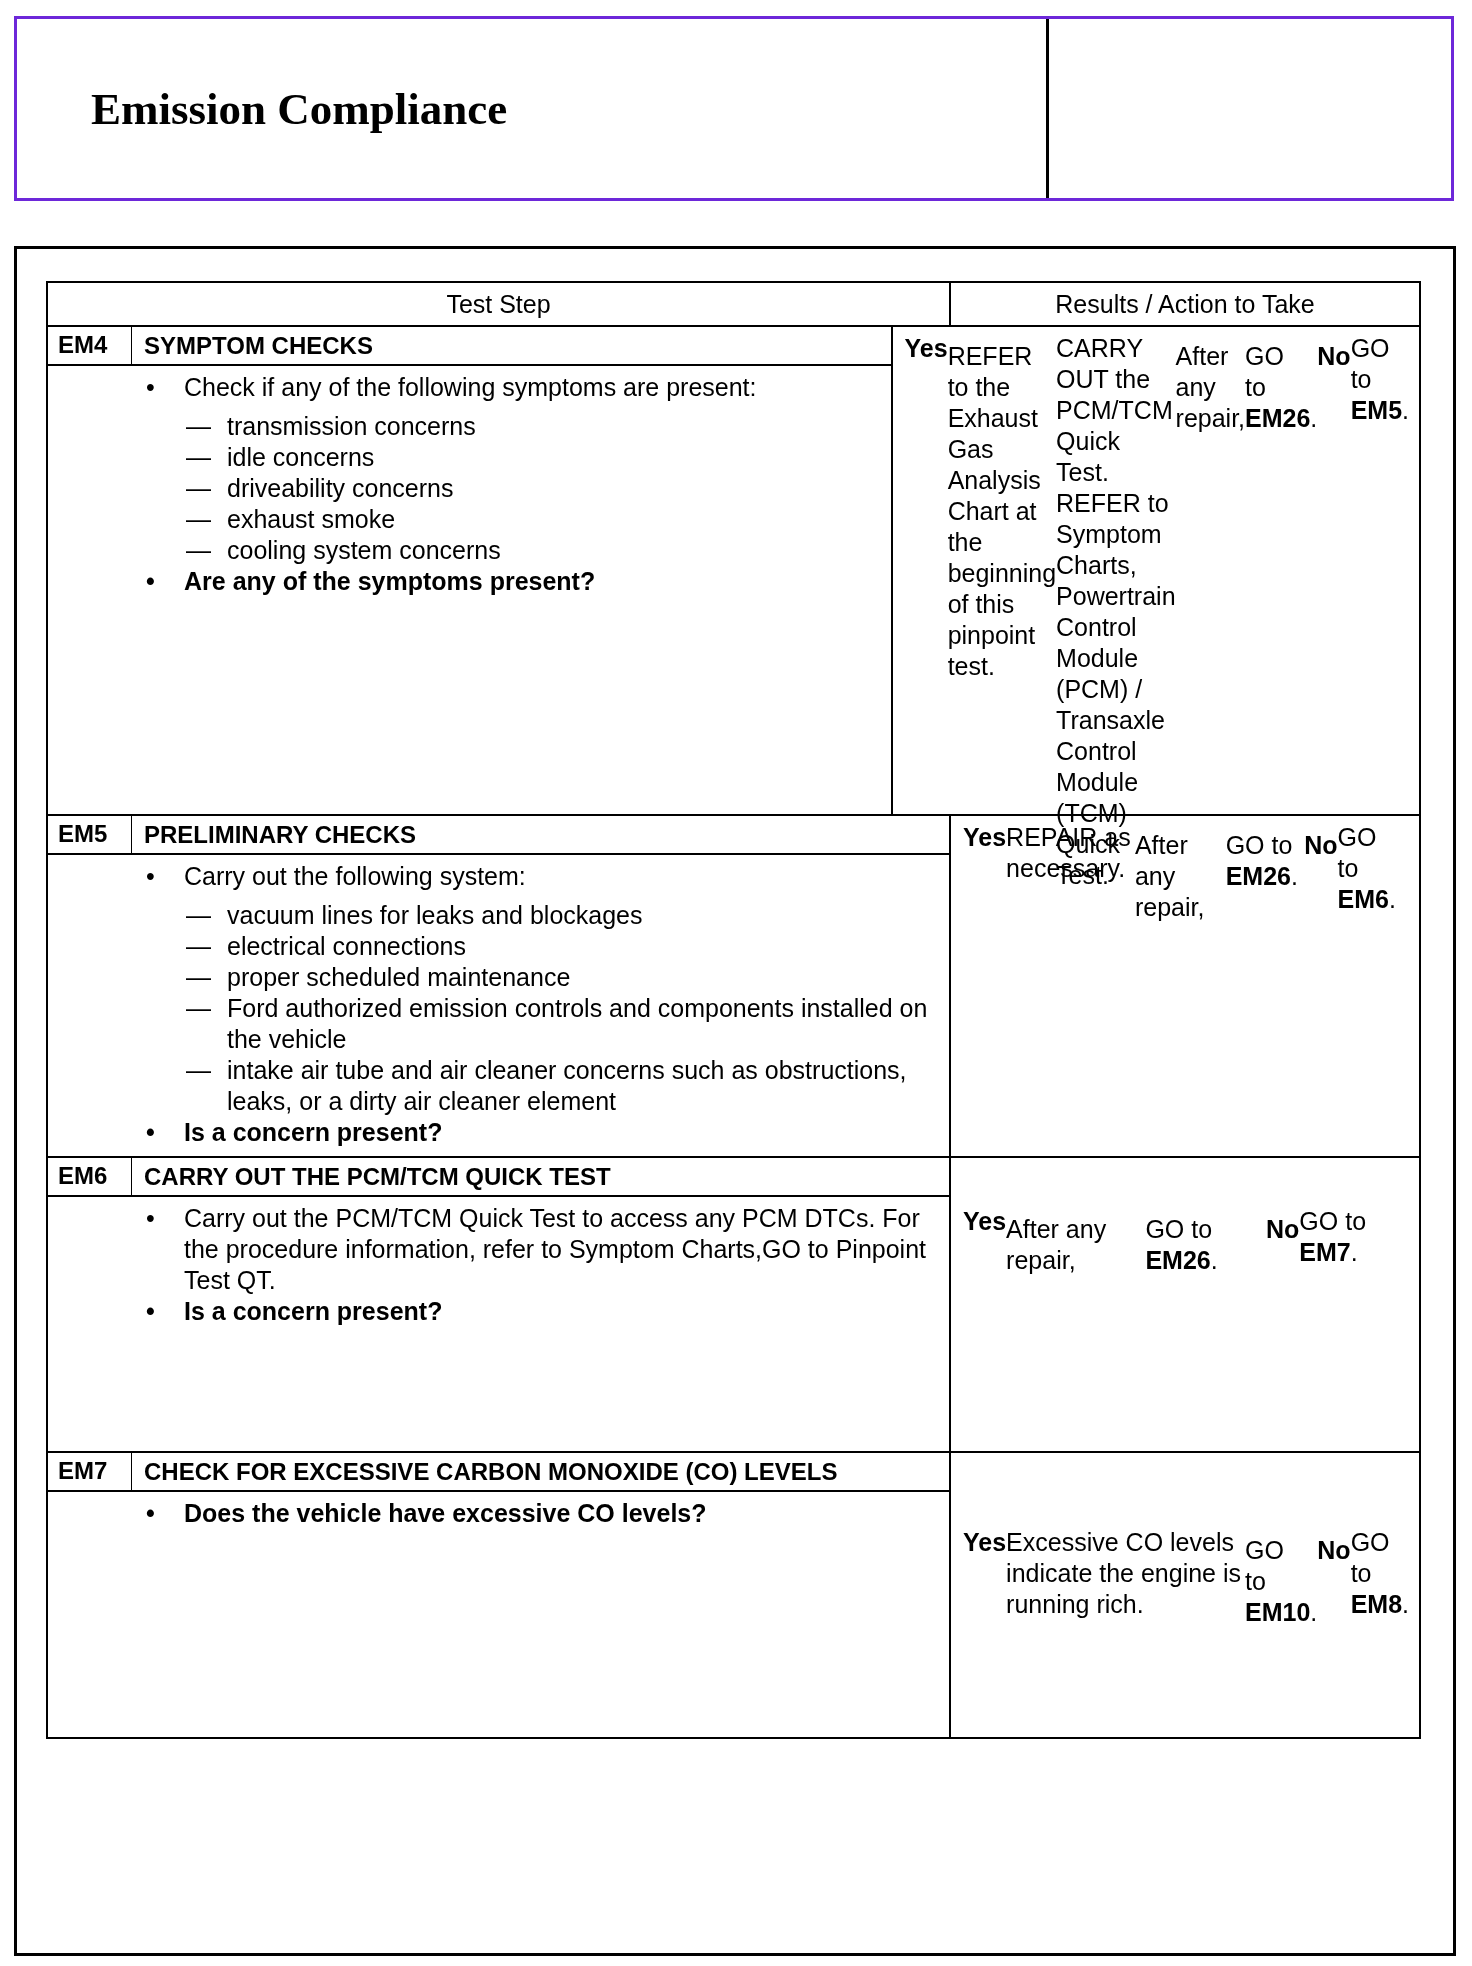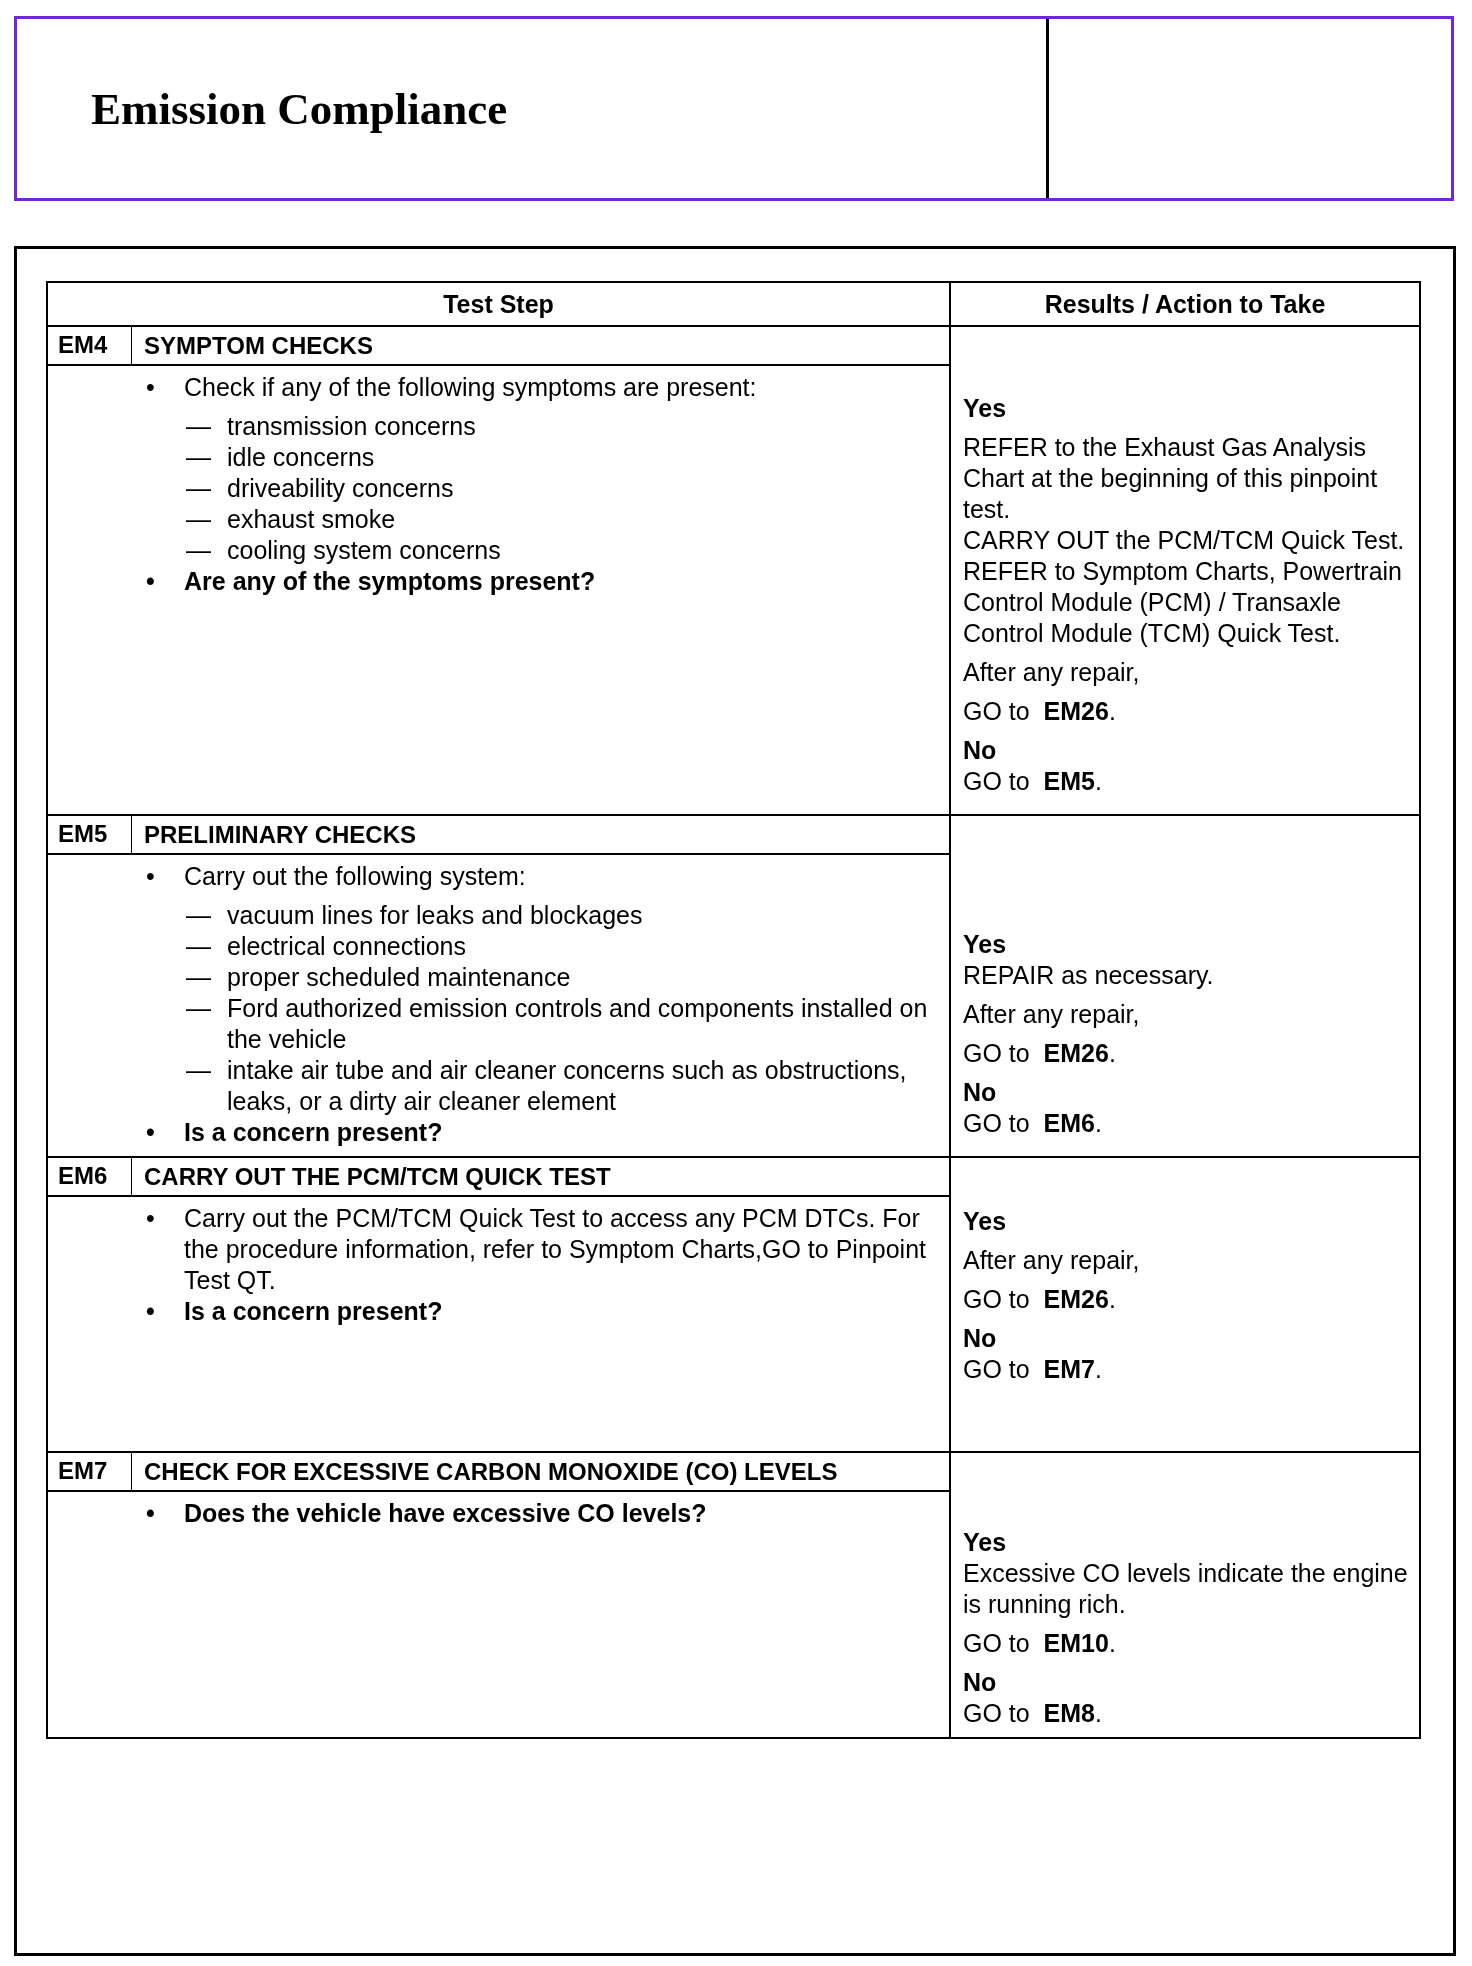--- a/index.html
+++ b/index.html
@@ -12,41 +12,41 @@
                 display: flex; align-items: center; padding-left: 50px; }
   .title-main span, .title-code span { font-family: "Liberation Serif", serif; font-weight: bold; font-size: 45px; }
   .title-code { flex: 1; display: flex; align-items: center; justify-content: center; }
 
   .page-box { position: absolute; left: 14px; top: 246px; width: 1442px; height: 1710px;
               border: 3px solid #000; box-sizing: border-box; }
 
   .table { position: absolute; left: 46px; top: 281px; width: 1375px;
            border: 2px solid #000; box-sizing: border-box; }
   .thead { display: flex; height: 42px; border-bottom: 2px solid #000; }
-  .th { font-weight: bold; font-size: 25px; display: flex; align-items: center; justify-content: center; }
+  .th { font-weight: normal; font-size: 25px; display: flex; align-items: center; justify-content: center; }
   .th.left { width: 903px; border-right: 2px solid #000; box-sizing: border-box; }
   .th.right { flex: 1; }
 
   .step { display: flex; border-bottom: 2px solid #000; }
   .step:last-child { border-bottom: none; }
   .step-left { width: 903px; border-right: 2px solid #000; box-sizing: border-box; }
   .step-head { display: flex; border-bottom: 2px solid #000; }
   .step-code { width: 84px; border-right: 1px solid #000; box-sizing: border-box;
                font-weight: bold; font-size: 24px; padding: 4px 0 4px 10px; }
   .step-title { flex: 1; font-weight: bold; font-size: 24px; padding: 4px 12px; line-height: 29px; }
   .step-body { padding: 6px 10px 8px 98px; font-size: 25px; line-height: 31px; }
   .bullet { display: flex; }
   .bullet .dot { width: 38px; flex: none; }
   .bullet.q { font-weight: bold; }
   .sub { padding-left: 40px; margin-top: 8px; }
   .sub-item { display: flex; }
   .sub-item .dash { width: 41px; flex: none; }
 
   .step-right { flex: 1; padding: 6px 10px 17px 12px; font-size: 25px; line-height: 31px;
-                display: flex; flex-direction: column; justify-content: flex-end; }
+                display: flex; flex-direction: row; justify-content: flex-end; }
   .res-label { font-weight: bold; }
   .res-p { margin-top: 8px; }
   .res-p.first { margin-top: 0; }
   .go b { font-weight: bold; }
 </style>
 </head>
 <body>
 
 <div class="title-box">
   <div class="title-main">

